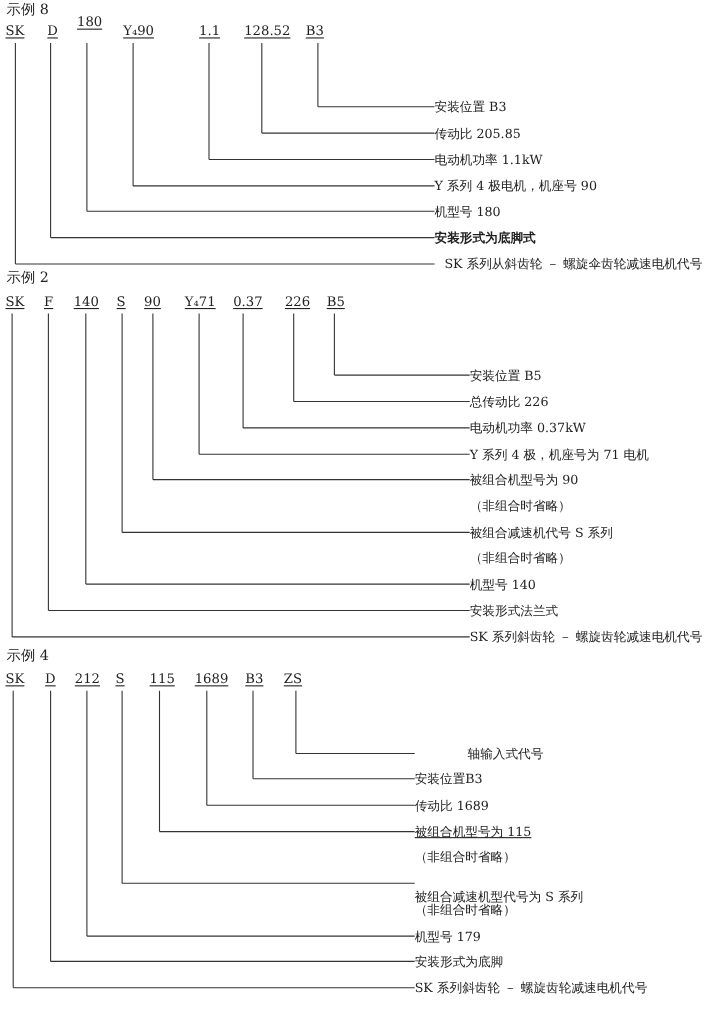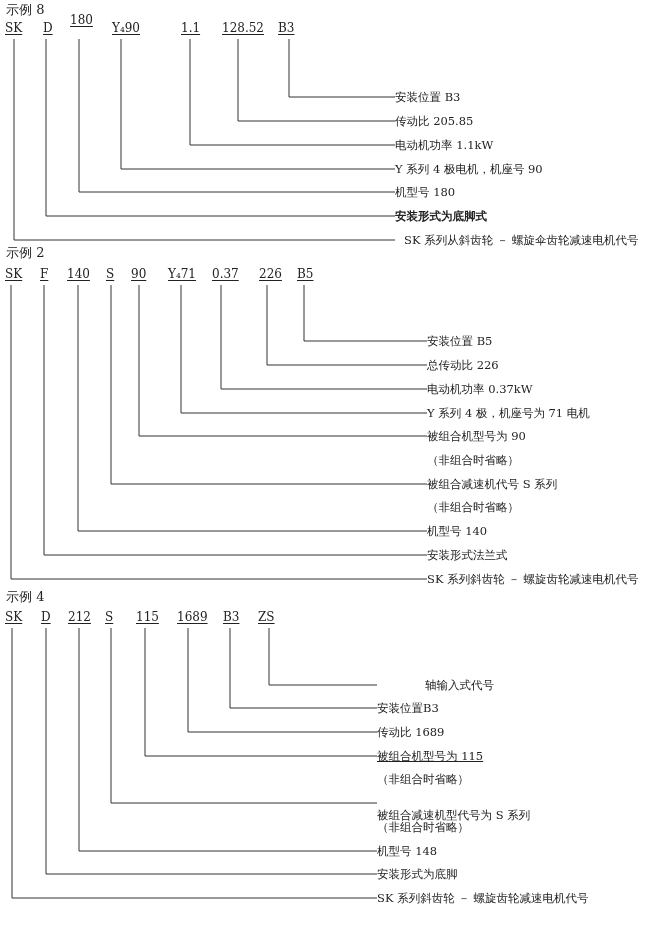--- a/index.html
+++ b/index.html
@@ -73,21 +73,21 @@
   <span class="code" style="left:258px;top:611px;">ZS</span>
 </div>
 <div>
   <div class="desc" style="left:377px;top:679px;margin-left:48px;">轴输入式代号</div>
   <div class="desc" style="left:377px;top:702px;">安装位置B3</div>
   <div class="desc" style="left:377px;top:726px;">传动比 1689</div>
   <div class="desc" style="left:377px;top:750px;text-decoration:underline;">被组合机型号为 115</div>
   <div class="desc" style="left:377px;top:773px;">（非组合时省略）</div>
   <div class="desc" style="left:377px;top:765px;margin-top:44px;">被组合减速机型代号为 S 系列</div>
   <div class="desc" style="left:377px;top:821px;">（非组合时省略）</div>
-  <div class="desc" style="left:377px;top:845px;">机型号 148</div>
+  <div class="desc" style="left:377px;top:845px;">机型号 179</div>
   <div class="desc" style="left:377px;top:868px;">安装形式为底脚</div>
   <div class="desc" style="left:377px;top:892px;">SK 系列斜齿轮 － 螺旋齿轮减速电机代号</div>
 </div>
 
 <svg class="lines" width="650" height="929">
 
   <g>
     <line x1="289" y1="39" x2="289" y2="97"></line>
       <line x1="289" y1="97" x2="395" y2="97"></line>
     <line x1="238" y1="39" x2="238" y2="121"></line>

